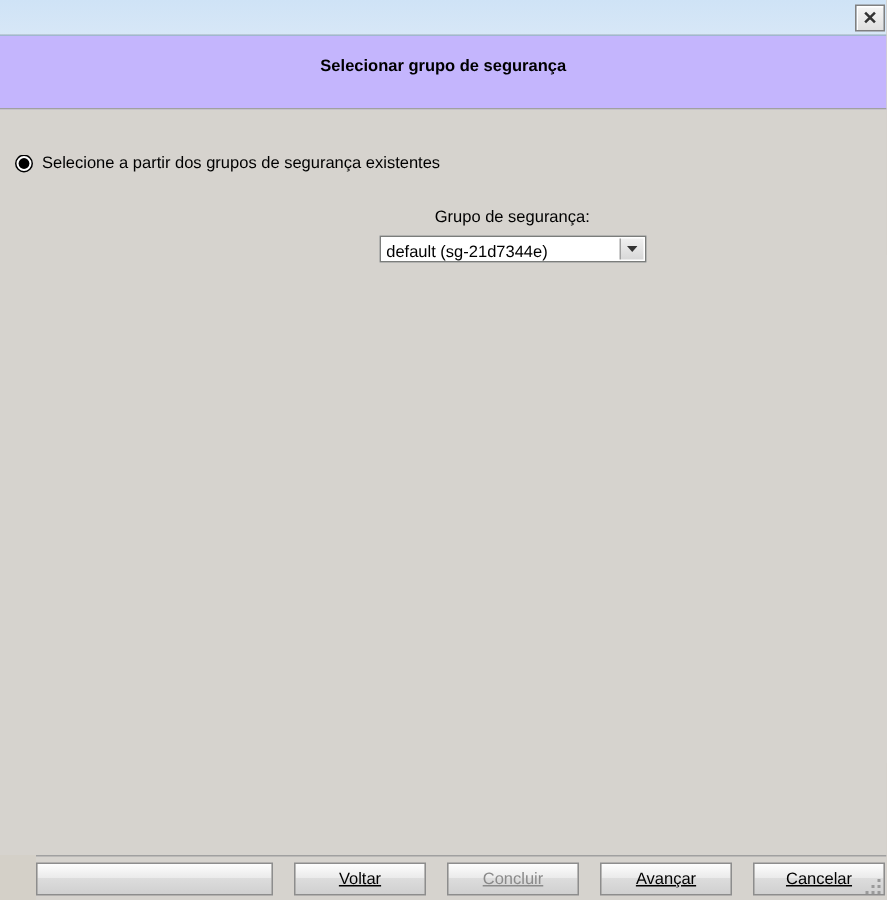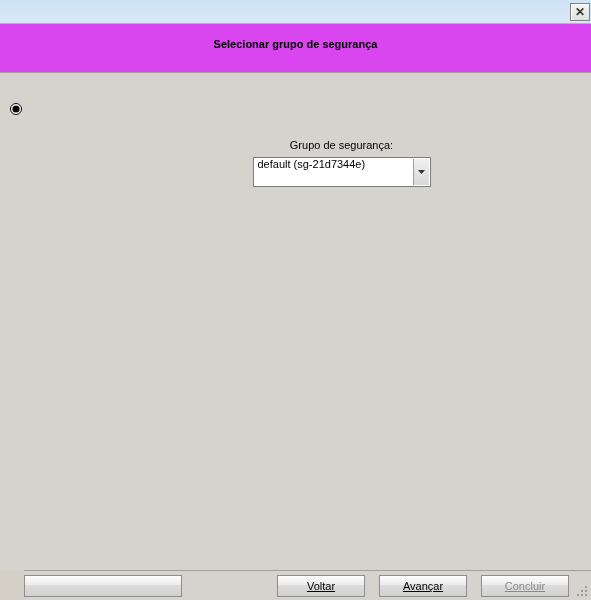--- a/index.html
+++ b/index.html
@@ -36,21 +36,21 @@
       align-items: center;
       justify-content: center;
       font-family: Arial, sans-serif;
       font-size: 12px;
       font-weight: bold;
       color: #333;
       cursor: pointer;
       box-shadow: inset 1px 1px 0 #fff;
     }
     .header-panel {
-      background: #d946ef;
+      background: #c4b5fd;
       padding: 14px 10px 12px 10px;
       border-bottom: 1px solid #a0a0a0;
     }
     .header-title {
       font-weight: bold;
       font-size: 11px;
       text-align: center;
       margin-bottom: 10px;
       color: #000;
     }
@@ -87,25 +87,25 @@
       margin-left: 92px;
       flex-direction: column;
     }
     .field-label {
       font-size: 11px;
       color: #000;
     }
     .dropdown {
       position: relative;
       width: 178px;
-      height: 30px;
+      height: 18px;
       border: 1px solid #7b7d7b;
       background: #fff;
       display: flex;
-      align-items: flex-start;
+      align-items: flex-end;
       padding-left: 4px;
       font-size: 11px;
       cursor: pointer;
       box-shadow: inset 1px 1px 0 #fff;
     }
     .dropdown-btn {
       position: absolute;
       right: 1px;
       top: 1px;
       bottom: 1px;
@@ -181,41 +181,43 @@
     </div>
   </div>
 
   <div class="header-panel">
     <div class="header-title">Selecionar grupo de segurança</div>
   </div>
 
   <div class="content">
     <div class="radio-row">
       <input type="radio" class="radio" checked="" style="">
+      <span class="radio-label">Selecione a partir dos grupos de segurança existentes</span>
     </div>
 
     <div class="field-row">
       <span class="field-label">Grupo de segurança:</span>
       <div class="dropdown">
         <span>default (sg-21d7344e)</span>
         <div class="dropdown-btn">
           <svg viewBox="0 0 7 4">
             <polygon points="0,0 7,0 3.5,4" fill="#333"></polygon>
           </svg>
         </div>
       </div>
     </div>
   </div>
 
   <div class="footer">
     <button class="btn blank left"></button>
     <div class="footer-spacer"></div>
     <button class="btn">Voltar</button>
+    <button class="btn disabled">Concluir</button>
     <button class="btn">Avançar</button>
-    <button class="btn disabled">Concluir</button>
+    <button class="btn">Cancelar</button>
     <div class="resize-grip">
       <svg width="14" height="14">
         <g fill="#9a9a9a">
           <rect x="10" y="2" width="2" height="2"></rect>
           <rect x="6" y="6" width="2" height="2"></rect>
           <rect x="10" y="6" width="2" height="2"></rect>
           <rect x="2" y="10" width="2" height="2"></rect>
           <rect x="6" y="10" width="2" height="2"></rect>
           <rect x="10" y="10" width="2" height="2"></rect>
         </g>

